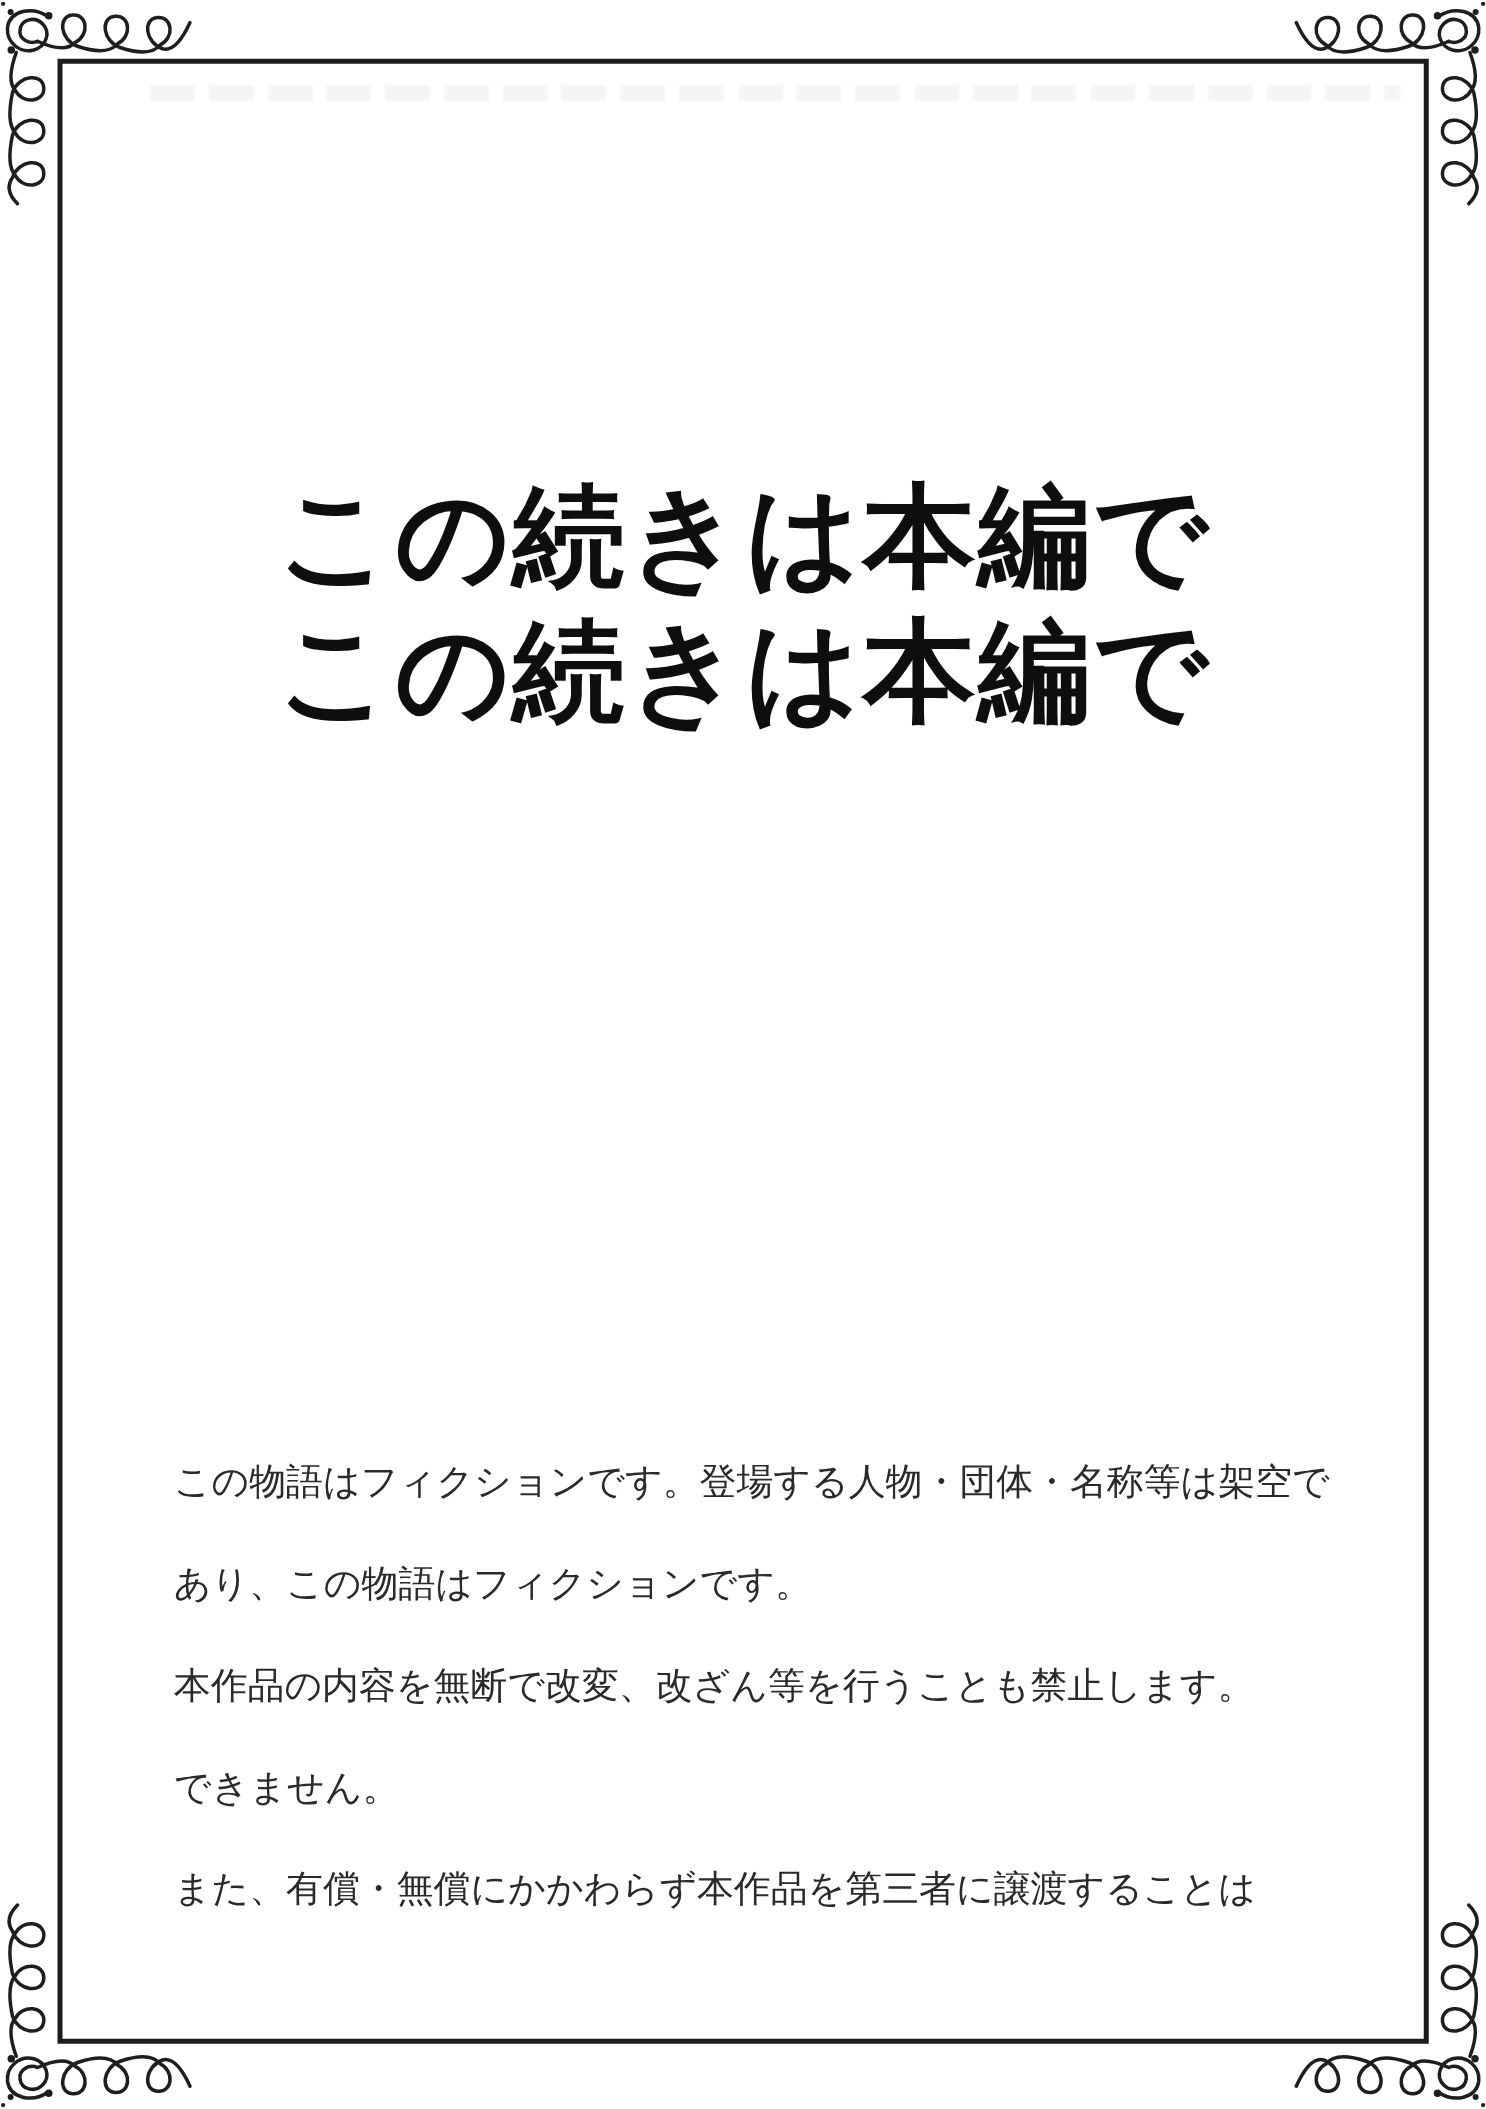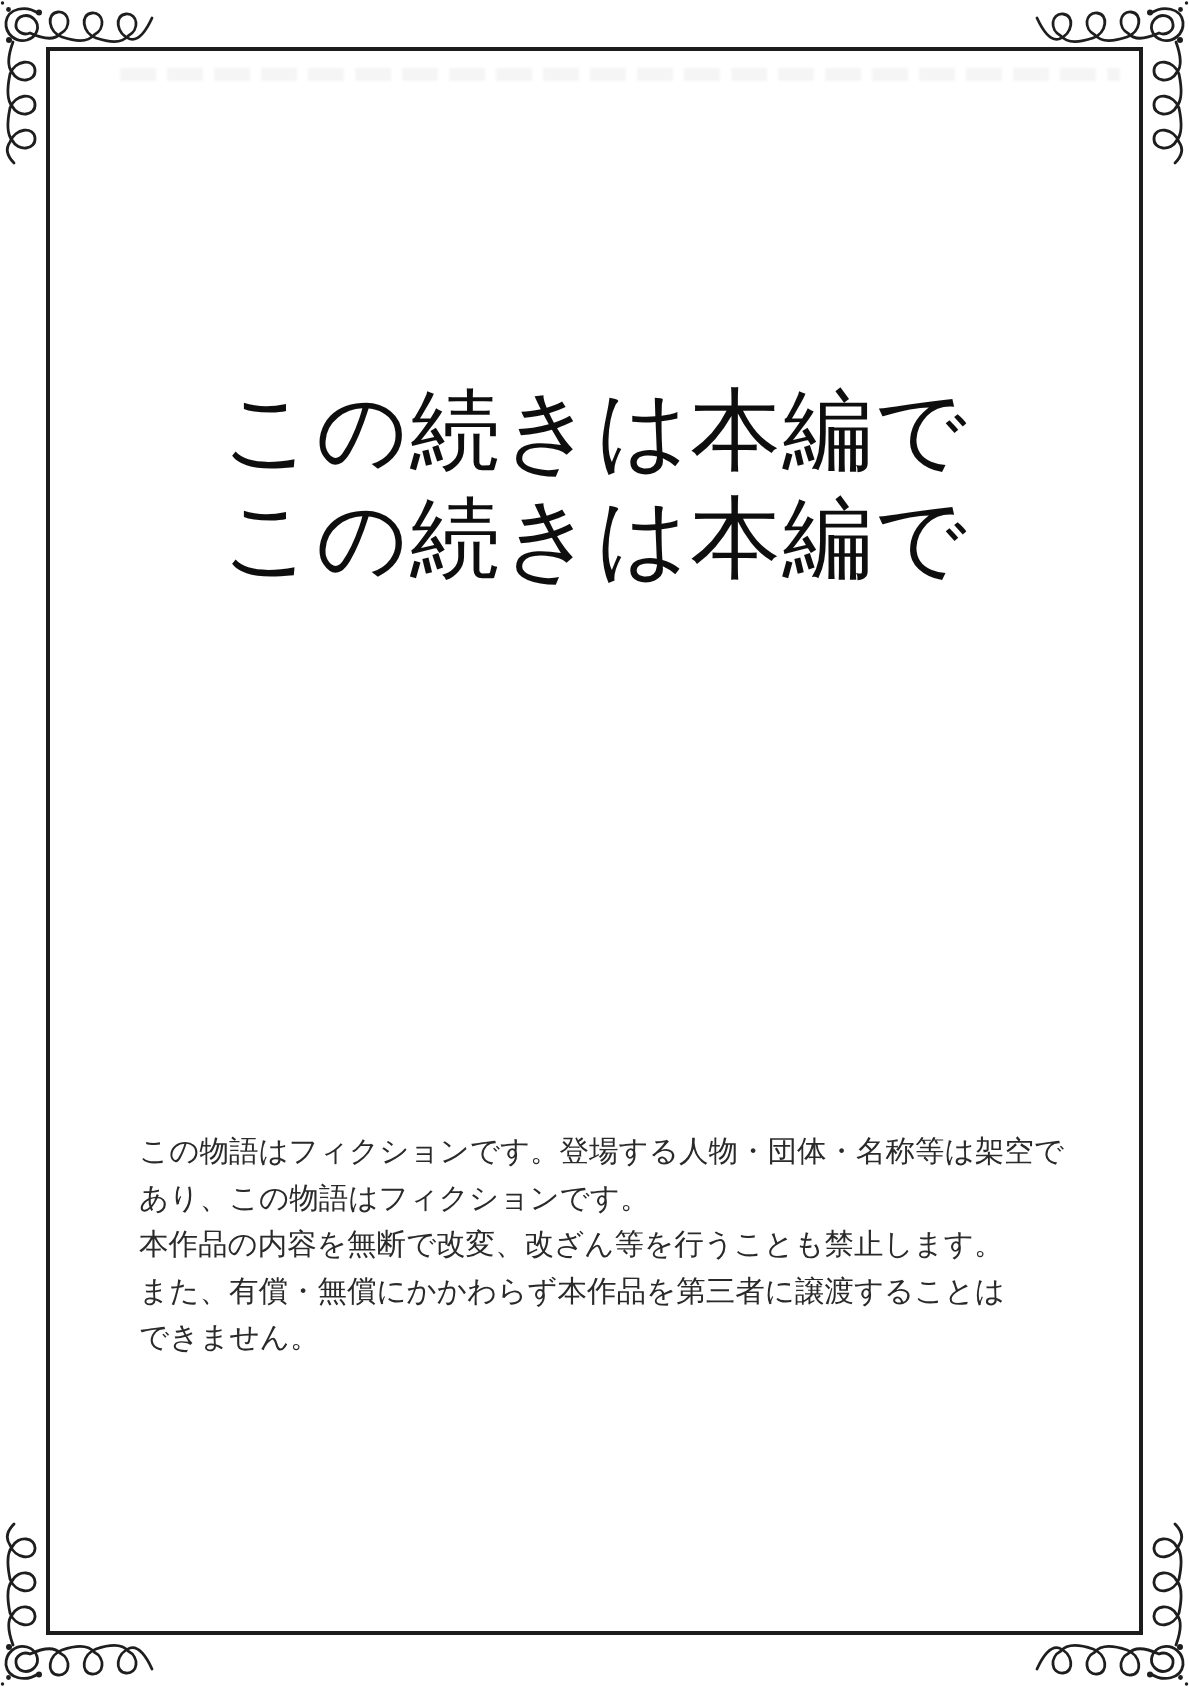--- a/index.html
+++ b/index.html
@@ -57,21 +57,21 @@
   }
 
   
   .heading {
     position: absolute;
     left: 222px;
     top: 376px;
     width: 746px;
     font-size: 90px;
     line-height: 108px;
-    font-weight: 400;
+    font-weight: 700;
     color: #0e0e0e;
     letter-spacing: 2px;
   }
   .heading .hline {
     text-align: justify;
     text-align-last: justify;
     white-space: nowrap;
   }
 
   
@@ -79,21 +79,21 @@
     position: absolute;
     left: 139px;
     top: 1128px;
     width: 880px;
     font-size: 29.5px;
     line-height: 46.5px;
     font-weight: 400;
     color: #2a2a2a;
     letter-spacing: 0px;
   }
-  .disclaimer .dline { white-space: nowrap; }
+  .disclaimer .dline { white-space: nowrap; margin-top: 35px; }
 </style>
 </head>
 <body>
 
 <div class="frame"></div>
 
 <div class="ghost-band"></div>
 
 <div class="corner tl">
   <svg viewBox="0 0 165 165" xmlns="http://www.w3.org/2000/svg" fill="none" stroke="#1e1e1e" stroke-width="2.8" stroke-linecap="round">
@@ -177,15 +177,15 @@
 
 <div class="heading">
   <div class="hline">この続きは本編で</div>
   <div class="hline">この続きは本編で</div>
 </div>
 
 <div class="disclaimer">
   <div class="dline">この物語はフィクションです。登場する人物・団体・名称等は架空で</div>
   <div class="dline">あり、この物語はフィクションです。</div>
   <div class="dline">本作品の内容を無断で改変、改ざん等を行うことも禁止します。</div>
+  <div class="dline">できません。</div>
   <div class="dline">また、有償・無償にかかわらず本作品を第三者に譲渡することは</div>
-  <div class="dline">できません。</div>
 </div>
 
 </body></html>

